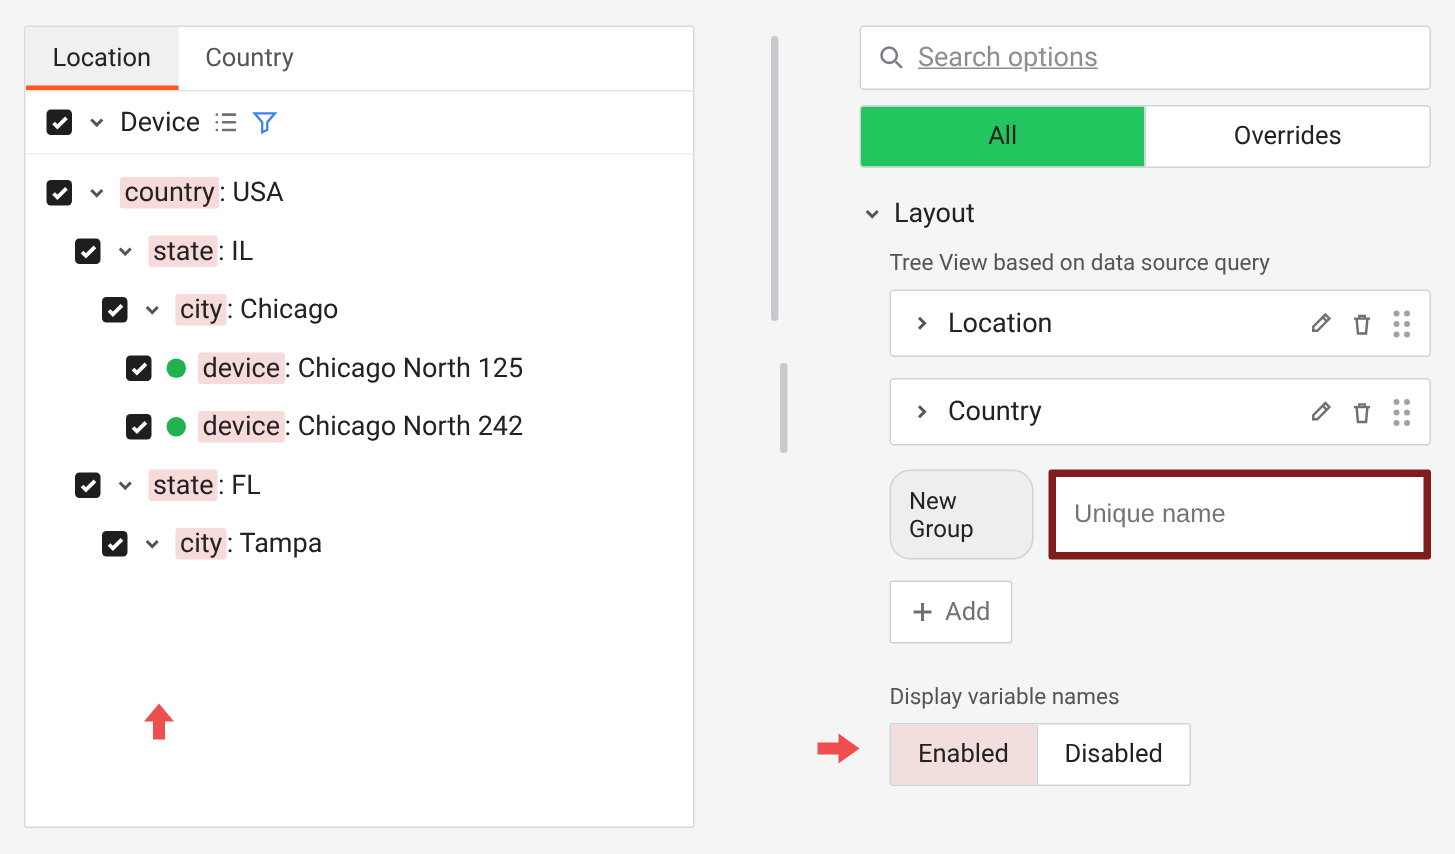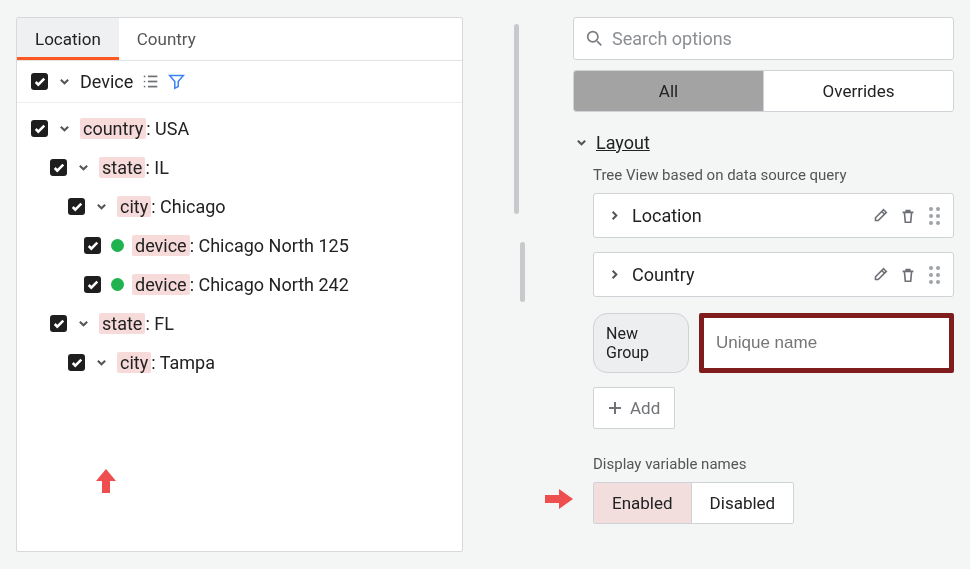--- a/index.html
+++ b/index.html
@@ -32,29 +32,29 @@
   .list-icon { width: 17px; height: 17px; }
   .filter-icon { width: 17px; height: 17px; }
 
   
   .divider { flex: 0 0 30px; position: relative; }
   .divider-bar { position: absolute; left: 11px; top: 24px; width: 5px; height: 190px; background: #c7c9cc; border-radius: 3px; }
   .divider-bar2 { position: absolute; left: 17px; top: 242px; width: 5px; height: 60px; background: #c7c9cc; border-radius: 3px; }
 
   
   .right-panel { flex: 1 1 auto; padding: 17px 16px 17px 0; display: flex; flex-direction: column; gap: 10px; }
-  .search { display: flex; align-items: center; gap: 9px; border: 1px solid #cfd2d6; background: #fff; border-radius: 3px; padding: 10px 12px; color: #8b8e93; font-size: 18px; }
+  .search { display: flex; align-items: center; gap: 9px; border: 1px solid #cfd2d6; background: #fff; border-radius: 3px; padding: 10px 12px; color: #8b8e93; font-size: 18px; text-decoration: underline; }
   .search svg { width: 17px; height: 17px; stroke: #7a7d82; stroke-width: 2; fill: none; }
   .seg { display: flex; border: 1px solid #cfd2d6; border-radius: 3px; overflow: hidden; font-size: 17px; }
   .seg .seg-item { flex: 1; text-align: center; padding: 10px 0; background: #fff; cursor: pointer; }
-  .seg .seg-item.active { background: #a3a3a3; }
+  .seg .seg-item.active { background: #22c55e; }
   .seg .seg-item + .seg-item { border-left: 1px solid #cfd2d6; text-align: center; }
 
   .section { margin-top: 10px; }
-  .section-header { display: flex; align-items: center; gap: 7px; font-size: 18px; margin-bottom: 13px; text-decoration: underline; }
+  .section-header { display: flex; align-items: center; gap: 7px; font-size: 18px; margin-bottom: 13px; }
   .subtext { font-size: 15px; color: #555; margin-left: 20px; margin-bottom: 9px; }
 
   .layout-items { display: flex; flex-direction: column; gap: 14px; margin-left: 20px; }
   .layout-item { display: flex; align-items: center; border: 1px solid #cfd2d6; background: #fff; border-radius: 3px; padding: 11px 12px; gap: 10px; }
   .layout-item .lab { flex: 1; font-size: 18px; }
   .iconbtn { width: 18px; height: 18px; stroke: #6d7075; stroke-width: 1.8; fill: none; cursor: pointer; }
   .grip { width: 14px; height: 18px; display: grid; grid-template-columns: repeat(2, 4px); grid-template-rows: repeat(3, 4px); column-gap: 3px; row-gap: 3px; align-content: center; justify-content: center; cursor: grab; }
   .grip span { width: 4px; height: 4px; background: #9fa2a6; border-radius: 50%; }
 
   .newgroup-row { display: flex; gap: 10px; margin: 16px 0 0 20px; align-items: stretch; }

